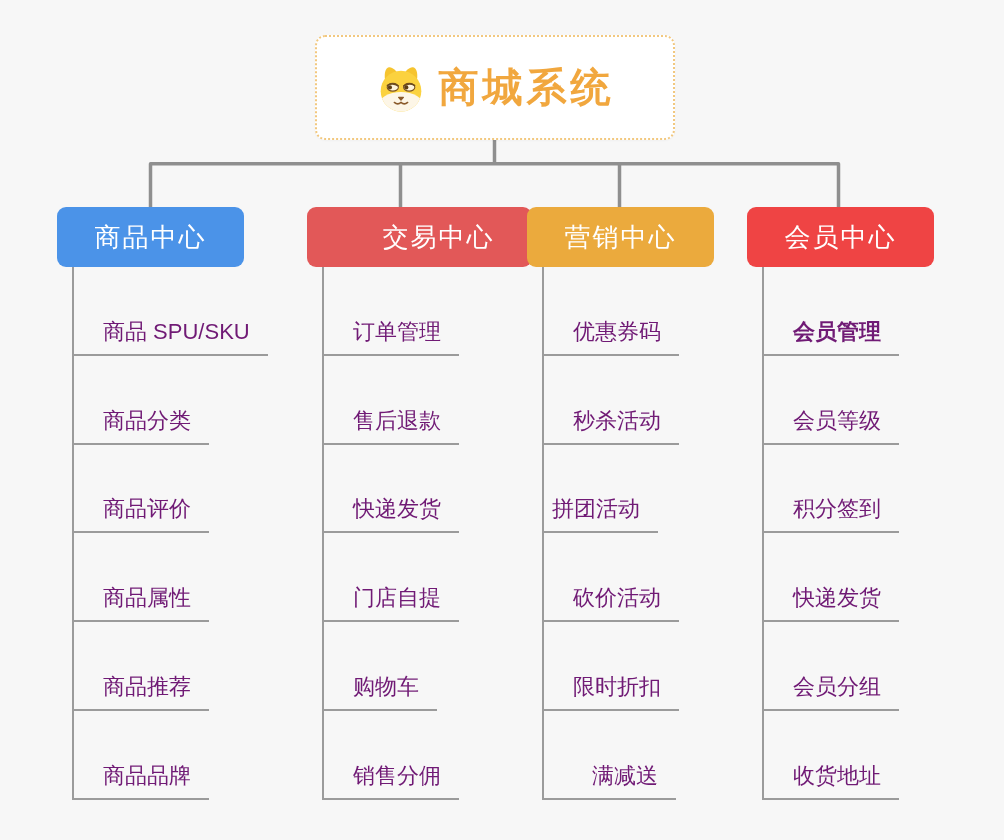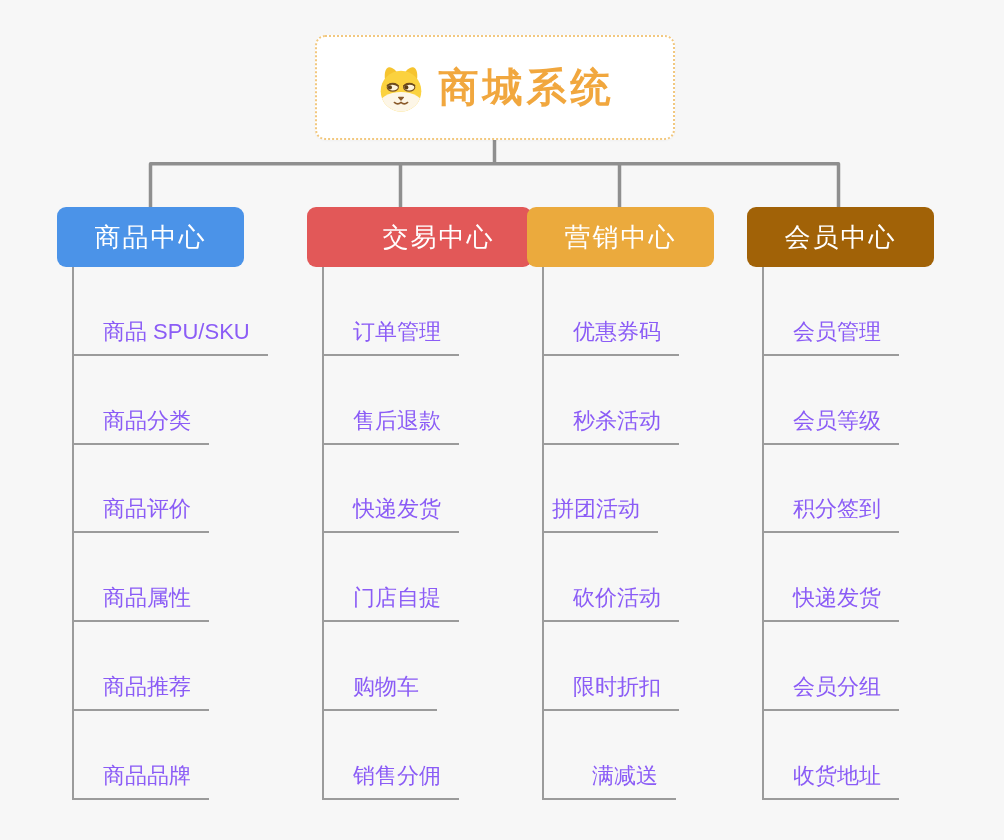--- a/index.html
+++ b/index.html
@@ -36,21 +36,21 @@
   .children{
     margin-left:15px;
     border-left:2px solid #9b9b9b;
   }
   .child{
     height:88.8px;box-sizing:border-box;
     width:fit-content;
     display:flex;align-items:flex-end;
     padding:0 18px 7px 29px;
     border-bottom:2px solid #9b9b9b;
-    font-size:22px;color:#8b5cf6;
+    font-size:22px;color:#701a75;
     white-space:nowrap;
   }
 </style>
 </head>
 <body>
 
 <div class="canvas">
 
   <svg class="connectors" width="1004" height="840">
     <line x1="494.5" y1="139" x2="494.5" y2="165" stroke-width="3.5" stroke="#8f8f8f"></line>
@@ -120,25 +120,25 @@
         <div class="children" style="border-left-color: rgb(155, 155, 155);">
           <div class="child" style="border-bottom-color: rgb(155, 155, 155);">优惠券码</div>
           <div class="child" style="border-bottom-color: rgb(155, 155, 155);">秒杀活动</div>
           <div class="child" style="border-bottom-color: rgb(155, 155, 155); padding-left: 8px;">拼团活动</div>
           <div class="child" style="border-bottom-color: rgb(155, 155, 155);">砍价活动</div>
           <div class="child" style="border-bottom-color: rgb(155, 155, 155);">限时折扣</div>
           <div class="child" style="border-bottom-color: rgb(155, 155, 155); padding-left: 48px;">满减送</div>
         </div>
       </div>
       <div class="branch" style="left: 747px;">
-        <div class="branch-header" style="background: #a16207;">
+        <div class="branch-header" style="background: #ef4444;">
           <span>会员中心</span>
         </div>
         <div class="children" style="border-left-color: rgb(155, 155, 155);">
-          <div class="child" style="border-bottom-color: rgb(155, 155, 155);">会员管理</div>
+          <div class="child" style="border-bottom-color: rgb(155, 155, 155); font-weight: bold;">会员管理</div>
           <div class="child" style="border-bottom-color: rgb(155, 155, 155);">会员等级</div>
           <div class="child" style="border-bottom-color: rgb(155, 155, 155);">积分签到</div>
           <div class="child" style="border-bottom-color: rgb(155, 155, 155);">快递发货</div>
           <div class="child" style="border-bottom-color: rgb(155, 155, 155);">会员分组</div>
           <div class="child" style="border-bottom-color: rgb(155, 155, 155);">收货地址</div>
         </div>
       </div>
     </div>
 </div>
 

